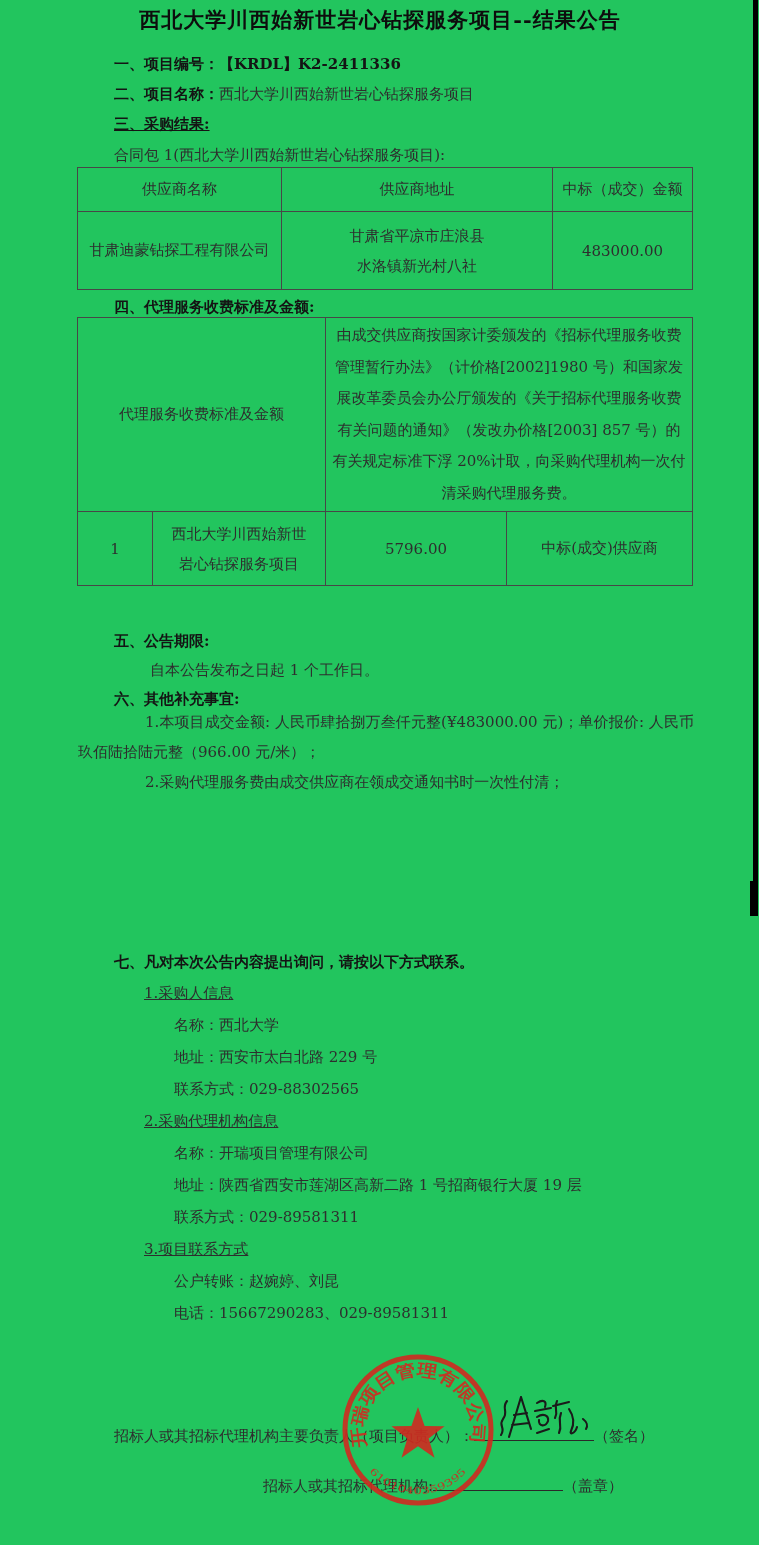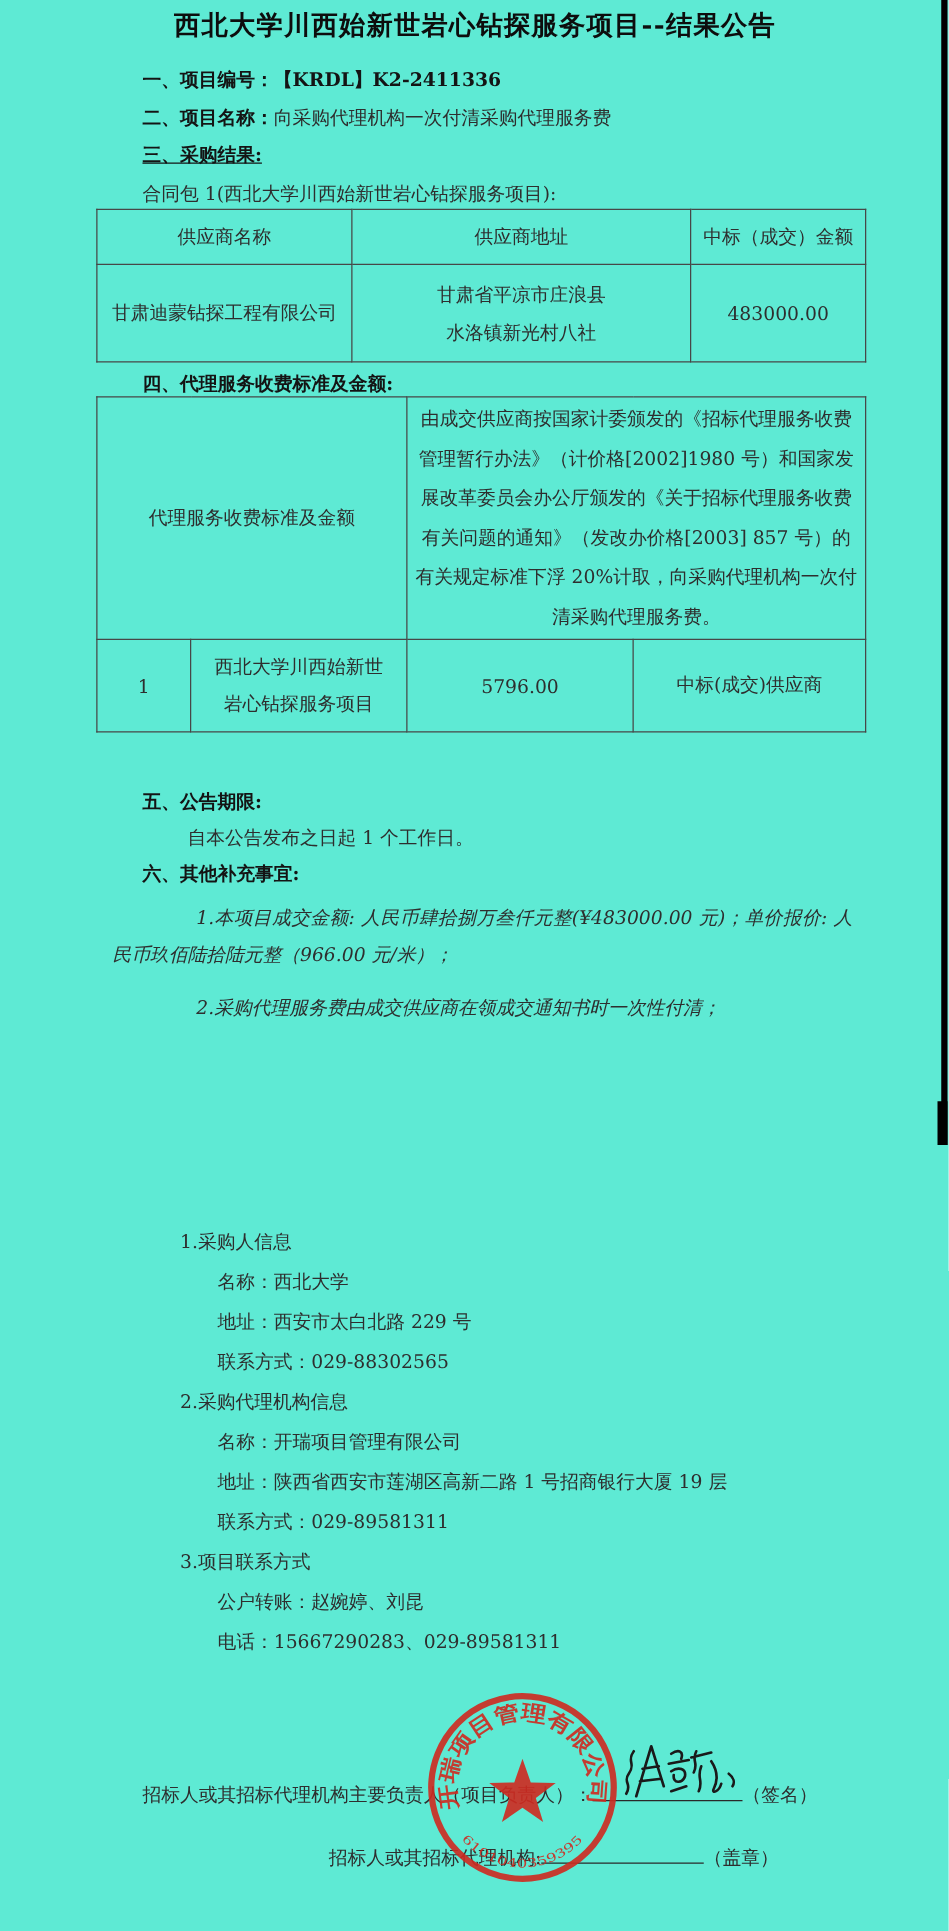--- a/index.html
+++ b/index.html
@@ -1,51 +1,51 @@
 <!DOCTYPE html>
 <html><head>
 <meta charset="utf-8">
 <style>
   html,body{margin:0;padding:0;background:#ffffff;}
-  .page{position:relative;width:759px;height:1545px;background:#5eead4;overflow:hidden;
+  .page{position:relative;width:759px;height:1545px;background:#22c55e;overflow:hidden;
         font-family:"DejaVu Serif","Liberation Serif",serif;color:#2e2e2e;font-size:15px;}
   .abs{position:absolute;}
   .doc-title{left:30px;top:6px;width:700px;text-align:center;font-size:21px;font-weight:bold;color:#0d0d0d;letter-spacing:1px;}
   .hline{font-weight:bold;color:#141414;}
   .row-label{font-weight:bold;color:#141414;}
   .row-value{color:#2e2e2e;}
   table.doc{border-collapse:collapse;table-layout:fixed;}
   table.doc td{border:1.5px solid #474747;text-align:center;vertical-align:middle;
                color:#2e2e2e;padding:2px 6px;overflow:hidden;}
   .preline{white-space:pre-line;}
   td.longtext{text-align:justify;padding:10px 14px;line-height:31.5px;}
   .p-just{text-align:justify;line-height:30px;}
-  .para{text-indent:67px;margin:12px;font-style:italic;}
+  .para{text-indent:67px;margin:0;}
   .contact-line{line-height:32px;}
-  .ind1{padding-left:66px;}
+  .ind1{padding-left:66px;text-decoration:underline;}
   .ind2{padding-left:96px;}
   .blankline{display:inline-block;border-bottom:1.5px solid #2a2a2a;height:16px;vertical-align:baseline;}
   .edge{background:#000;}
   svg{display:block;}
 </style>
 </head>
 <body>
 
 <div class="page">
 
   <div class="abs edge" style="left:753px;top:0;width:5px;height:916px;"></div>
   <div class="abs edge" style="left:750px;top:881px;width:8px;height:35px;"></div>
 
   <div class="abs doc-title">西北大学川西始新世岩心钻探服务项目--结果公告</div>
 
   <div class="abs" style="left:114px;top:53px;line-height:22px;">
     <span class="row-label">一、项目编号：</span><span class="row-label">【KRDL】K2-2411336</span>
   </div>
   <div class="abs" style="left:114px;top:83px;line-height:22px;">
-    <span class="row-label">二、项目名称：</span><span class="row-value">向采购代理机构一次付清采购代理服务费</span>
+    <span class="row-label">二、项目名称：</span><span class="row-value">西北大学川西始新世岩心钻探服务项目</span>
   </div>
   <div class="abs hline" style="left:114px;top:113px;line-height:22px;text-decoration:underline;">三、采购结果:</div>
 
   <div class="abs" style="left:114px;top:144px;line-height:22px;">合同包 1(西北大学川西始新世岩心钻探服务项目):</div>
 
   <table class="doc abs" style="left:77px;top:167px;width:615px;">
     <colgroup>
         <col style="width:204px">
         <col style="width:271px">
         <col style="width:140px">
@@ -92,20 +92,21 @@
   <div class="abs hline" style="left:114px;top:630px;line-height:22px;">五、公告期限:</div>
   <div class="abs" style="left:150px;top:659px;line-height:22px;">自本公告发布之日起 1 个工作日。</div>
 
   <div class="abs hline" style="left:114px;top:688px;line-height:22px;">六、其他补充事宜:</div>
 
   <div class="abs p-just" style="left:78px;top:707px;width:616px;">
     <p class="para">1.本项目成交金额: 人民币肆拾捌万叁仟元整(¥483000.00 元)；单价报价: 人民币玖佰陆拾陆元整（966.00 元/米）；</p>
     <p class="para">2.采购代理服务费由成交供应商在领成交通知书时一次性付清；</p>
   </div>
 
+  <div class="abs hline" style="left:114px;top:951px;line-height:22px;">七、凡对本次公告内容提出询问，请按以下方式联系。</div>
 
   <div class="abs" style="left:78px;top:977px;width:616px;">
     <div class="contact-line ind1">1.采购人信息</div>
     <div class="contact-line ind2">名称：西北大学</div>
     <div class="contact-line ind2">地址：西安市太白北路 229 号</div>
     <div class="contact-line ind2">联系方式：029-88302565</div>
     <div class="contact-line ind1">2.采购代理机构信息</div>
     <div class="contact-line ind2">名称：开瑞项目管理有限公司</div>
     <div class="contact-line ind2">地址：陕西省西安市莲湖区高新二路 1 号招商银行大厦 19 层</div>
     <div class="contact-line ind2">联系方式：029-89581311</div>

